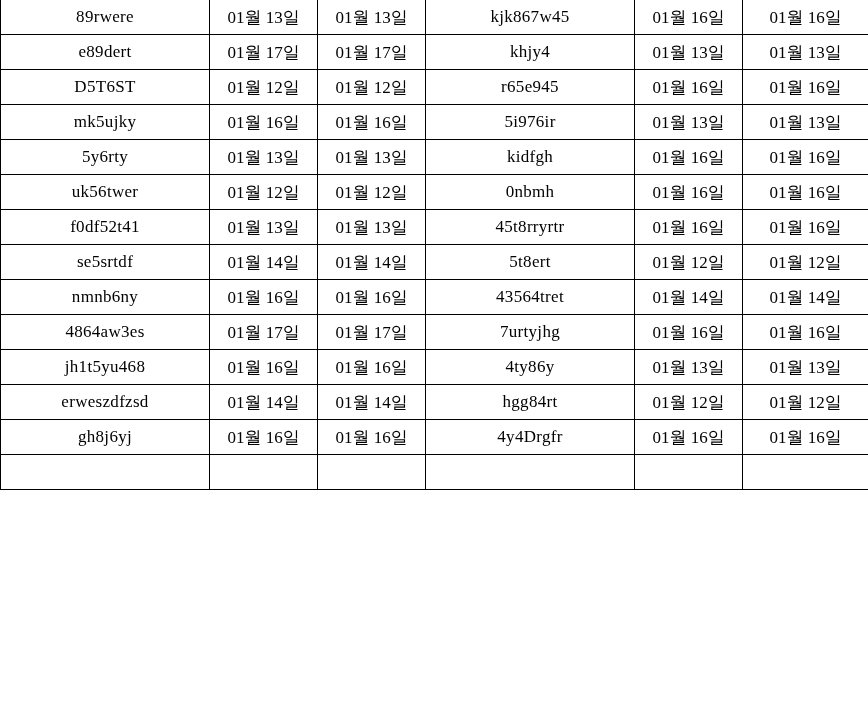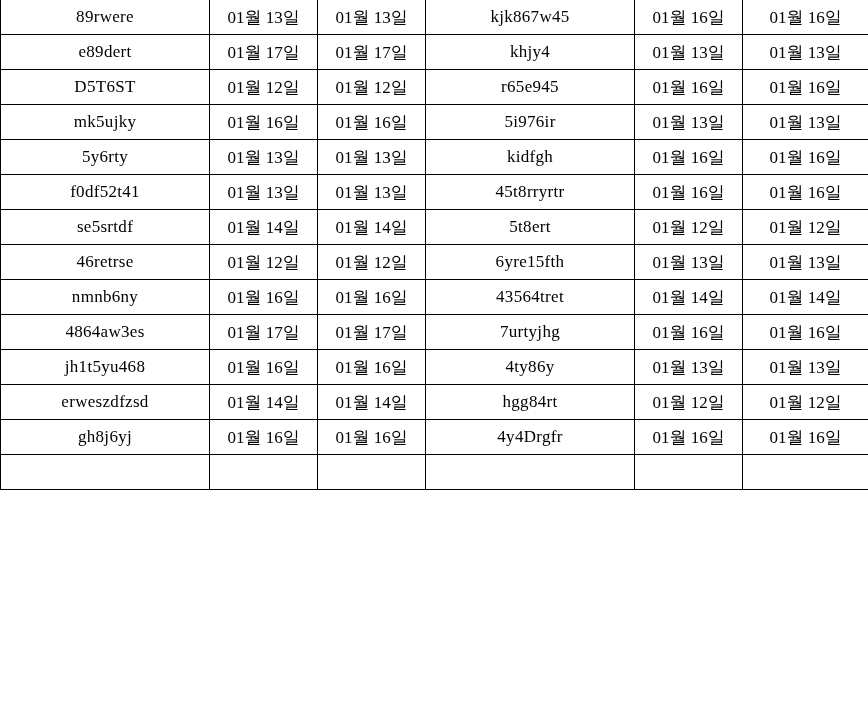--- a/index.html
+++ b/index.html
@@ -100,42 +100,42 @@
         </tr>
         <tr>
           <td class="code">5y6rty</td>
           <td class="date">01월 13일</td>
           <td class="date">01월 13일</td>
           <td class="code">kidfgh</td>
           <td class="date">01월 16일</td>
           <td class="date">01월 16일</td>
         </tr>
         <tr>
+          <td class="code">uk56twer</td>
+          <td class="date">01월 12일</td>
+          <td class="date">01월 12일</td>
+          <td class="code">0nbmh</td>
+          <td class="date">01월 16일</td>
+          <td class="date">01월 16일</td>
+        </tr>
+        <tr>
           <td class="code">f0df52t41</td>
           <td class="date">01월 13일</td>
           <td class="date">01월 13일</td>
           <td class="code">45t8rryrtr</td>
           <td class="date">01월 16일</td>
           <td class="date">01월 16일</td>
         </tr>
         <tr>
           <td class="code">se5srtdf</td>
           <td class="date">01월 14일</td>
           <td class="date">01월 14일</td>
           <td class="code">5t8ert</td>
           <td class="date">01월 12일</td>
           <td class="date">01월 12일</td>
-        </tr>
-        <tr>
-          <td class="code">46retrse</td>
-          <td class="date">01월 12일</td>
-          <td class="date">01월 12일</td>
-          <td class="code">6yre15fth</td>
-          <td class="date">01월 13일</td>
-          <td class="date">01월 13일</td>
         </tr>
         <tr>
           <td class="code">nmnb6ny</td>
           <td class="date">01월 16일</td>
           <td class="date">01월 16일</td>
           <td class="code">43564tret</td>
           <td class="date">01월 14일</td>
           <td class="date">01월 14일</td>
         </tr>
         <tr>

